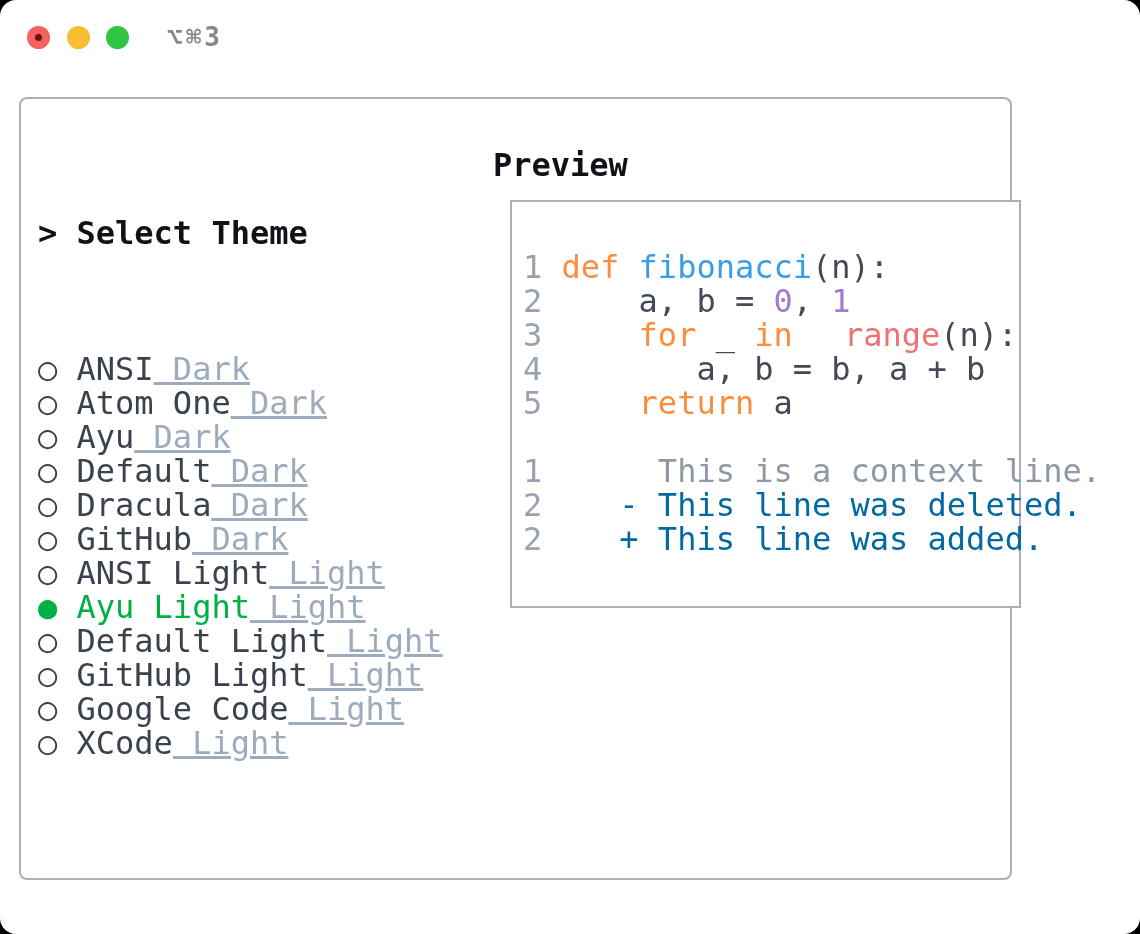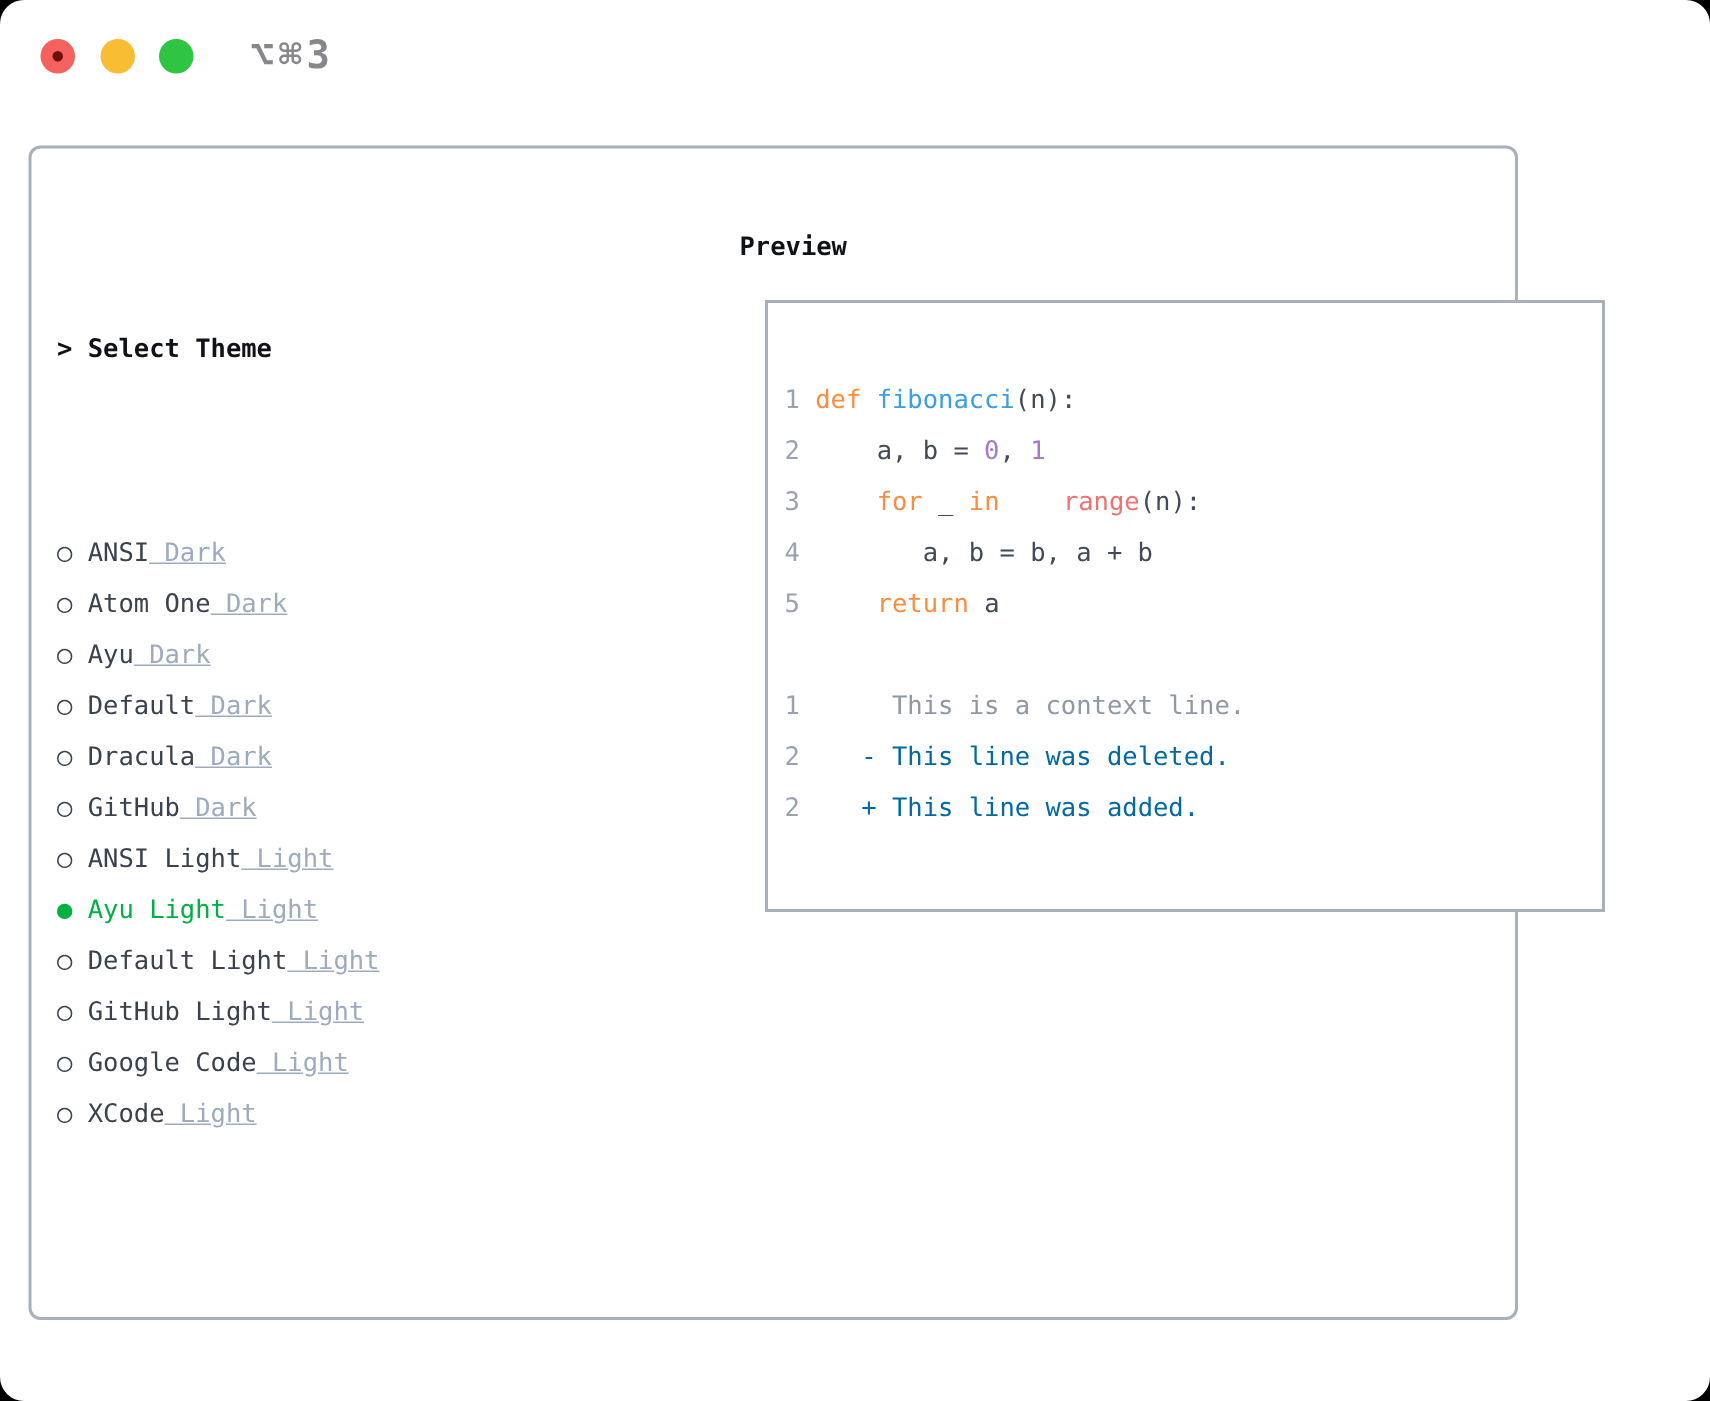--- a/index.html
+++ b/index.html
@@ -10,30 +10,30 @@
   .tl{position:absolute;top:26px;width:23px;height:23px;border-radius:50%;display:block;}
   .tl.red{left:27px;background:#f4615e;}
   .tl.red::after{content:"";position:absolute;left:8px;top:8px;width:7px;height:7px;border-radius:50%;background:#6e0f08;}
   .tl.yellow{left:67px;background:#f9bd33;}
   .tl.green{left:106px;background:#2fc441;}
   .shortcut{position:absolute;left:167px;top:22px;font-size:26px;font-weight:bold;
             letter-spacing:3px;color:#86868b;font-family:"DejaVu Sans Mono","DejaVu Sans",monospace;}
   
   .panel{position:absolute;left:19px;top:97px;width:993px;height:783px;box-sizing:border-box;
          border:2px solid #a9b0ba;border-radius:8px;}
-  .mono{font-size:17px;line-height:34px;white-space:pre;}
+  .mono{font-size:32px;line-height:34px;white-space:pre;}
   
   .left{position:absolute;left:17px;top:49px;color:#3a424e;}
   .lh{font-weight:bold;color:#0f1216;}
   .blank{height:34px;}
   .trow .sfx{color:#9dabbd;text-decoration:underline;}
   .trow.sel .b,.trow.sel .nm{color:#00b044;}
   
   .preview-title{position:absolute;left:472px;top:49px;font-weight:bold;color:#0f1216;}
-  .preview-box{position:absolute;left:489px;top:101px;width:560px;height:408px;box-sizing:border-box;
+  .preview-box{position:absolute;left:489px;top:101px;width:511px;height:408px;box-sizing:border-box;
                border:2px solid #a9b0ba;background:#fff;}
   .code{margin:0;padding:48px 0 0 11px;color:#414a56;}
   .c-ln{color:#99a3b0;}
   .c-kw{color:#fa8d3e;}
   .c-fn{color:#399ee6;}
   .c-cn{color:#a37acc;}
   .c-rg{color:#f07171;margin-left:32px;}
   .c-tx{color:#414a56;}
   .c-ctx{color:#8e99a5;}
   .c-del{color:#0369a1;}

